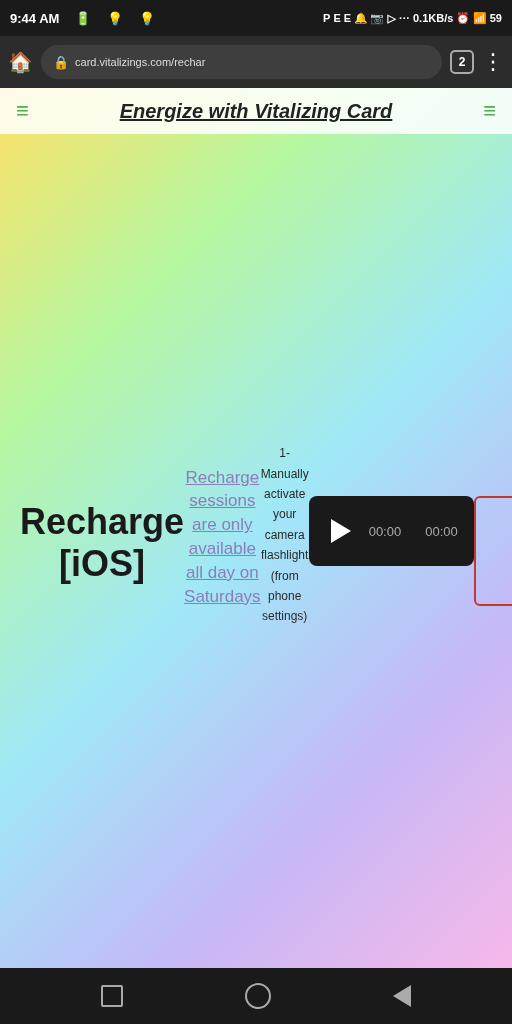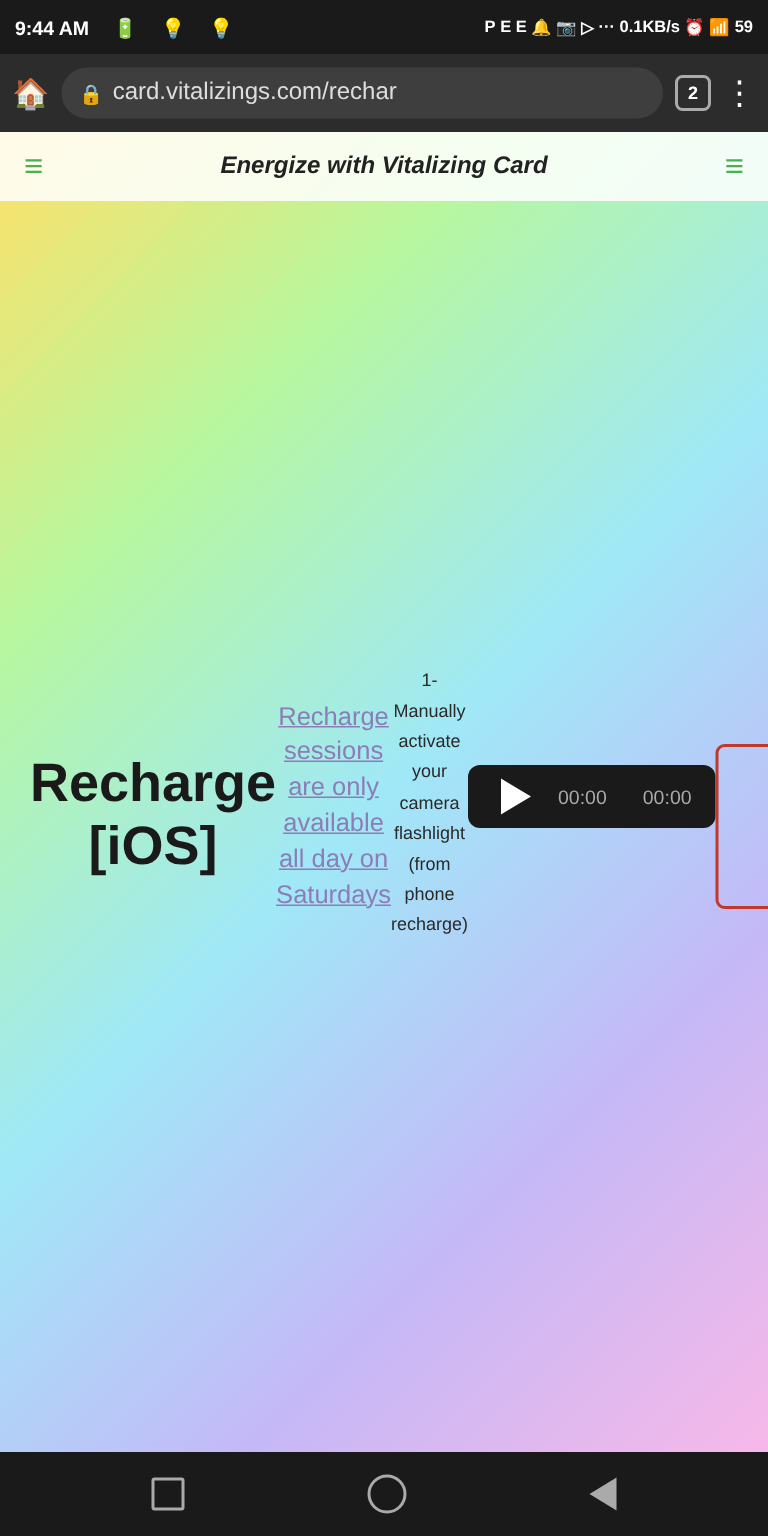--- a/index.html
+++ b/index.html
@@ -65,21 +65,21 @@
       align-items: center;
       padding: 0 12px;
       gap: 6px;
     }
     .browser-url-box .lock-icon {
       color: #aaa;
       font-size: 13px;
     }
     .browser-url-text {
       color: #ddd;
-      font-size: 16px;
+      font-size: 11px;
       flex: 1;
       white-space: nowrap;
       overflow: hidden;
       text-overflow: ellipsis;
     }
     .browser-tab-btn {
       color: white;
       border: 2px solid #aaa;
       border-radius: 5px;
       width: 24px;
@@ -121,24 +121,25 @@
       align-items: center;
       justify-content: space-between;
     }
     .hamburger-icon {
       font-size: 22px;
       color: #4caf50;
       cursor: pointer;
     }
     .app-title {
       font-style: italic;
-      font-size: 16px;
+      font-size: 20px;
       font-weight: bold;
       color: #222;
       text-align: center;
+      text-decoration: underline;
     }
     .hamburger-icon-right {
       font-size: 22px;
       color: #4caf50;
       cursor: pointer;
     }
 
     
     .main-content {
       flex: 1;
@@ -172,21 +173,21 @@
       line-height: 1.7;
       margin-bottom: 32px;
     }
 
     
     .audio-player {
       background: #1a1a1a;
       border-radius: 8px;
       width: 100%;
       max-width: 460px;
-      height: 42px;
+      height: 70px;
       display: flex;
       align-items: center;
       padding: 0 16px;
       gap: 12px;
       margin-bottom: 40px;
     }
     .play-btn {
       width: 32px;
       height: 32px;
       display: flex;
@@ -319,21 +320,21 @@
   </div>
 
   <div class="main-content">
 
     <h1 class="page-heading">Recharge [iOS]</h1>
 
     <p class="availability-text">Recharge sessions are only available all day on Saturdays</p>
 
     <div class="instructions">
       <p>1-Manually activate your camera flashlight</p>
-      <p>(from phone recharge)</p>
+      <p>(from phone settings)</p>
     </div>
 
     <div class="audio-player">
       <div class="play-btn">
         <div class="play-triangle"></div>
       </div>
       <span class="time-current">00:00</span>
       <div class="progress-bar-container">
         <div class="progress-bar-fill"></div>
       </div>

